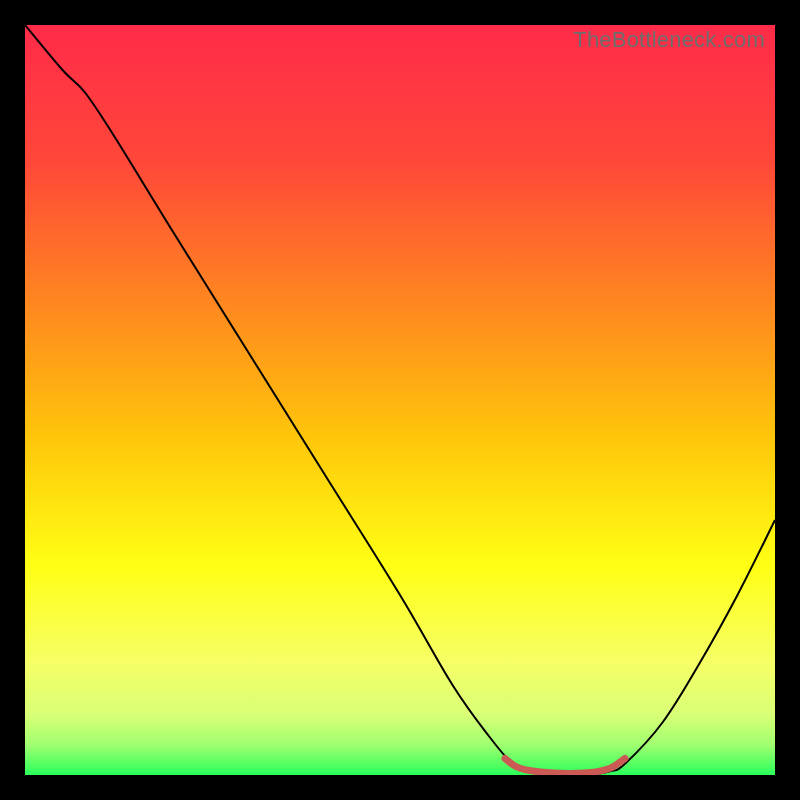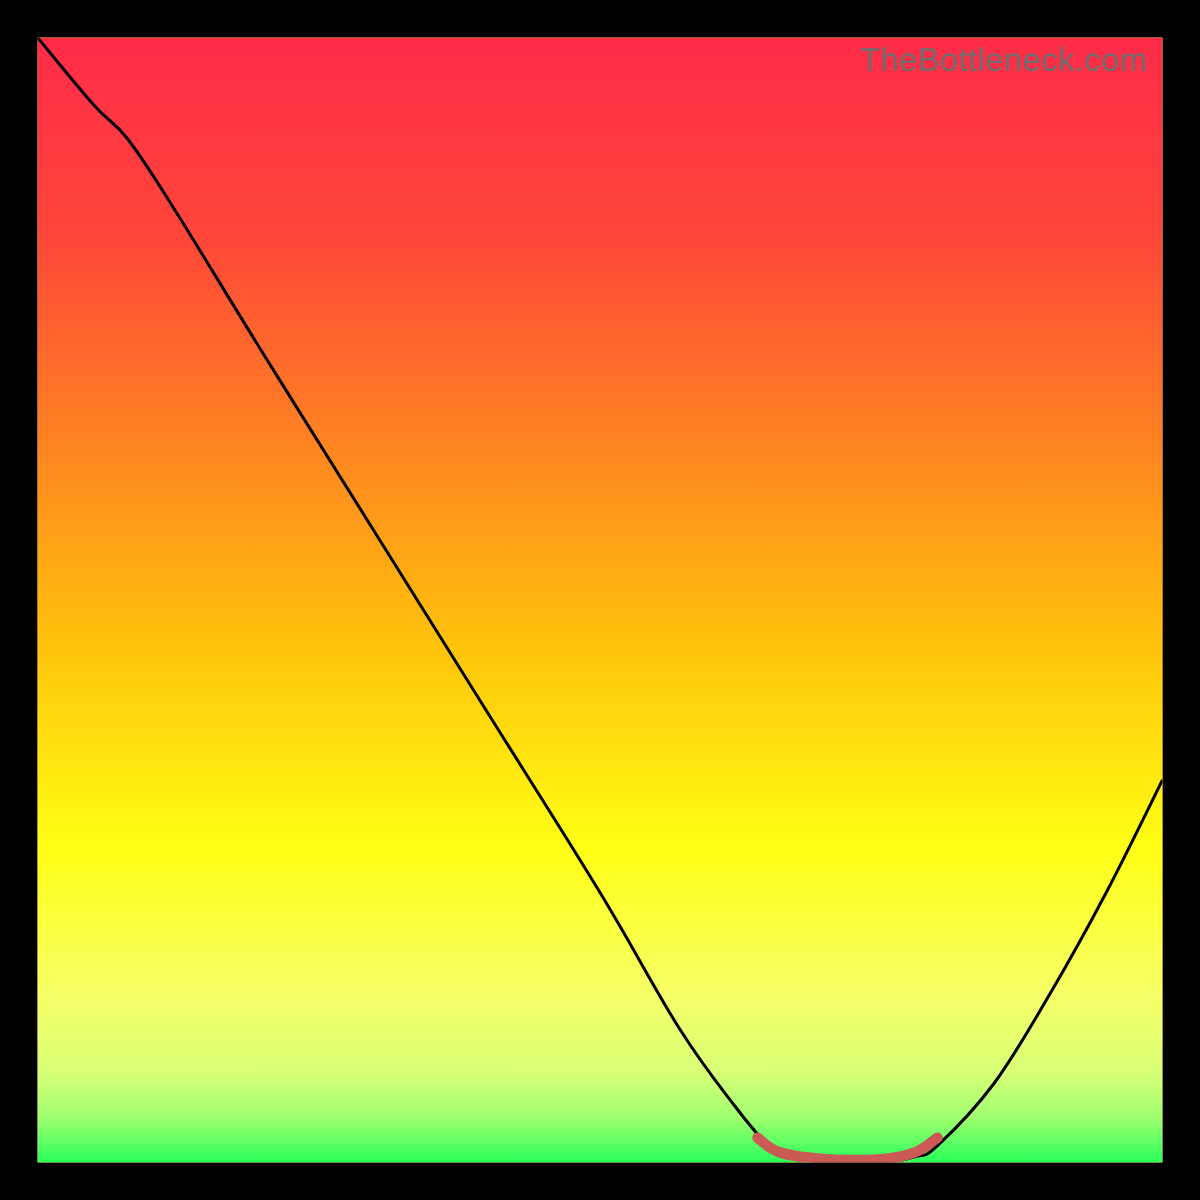--- a/index.html
+++ b/index.html
@@ -9,21 +9,21 @@
     height: 800px;
     background: #000000;
     overflow: hidden;
   }
   .frame {
     position: absolute;
     left: 25px;
     top: 25px;
     width: 750px;
     height: 750px;
-    background: #fde047;
+    background: #e5e5e5;
   }
   .watermark {
     position: absolute;
     top: 2px;
     right: 10px;
     font-family: Arial, Helvetica, sans-serif;
     font-size: 22px;
     color: #6d6d6d;
     letter-spacing: 0.2px;
   }

